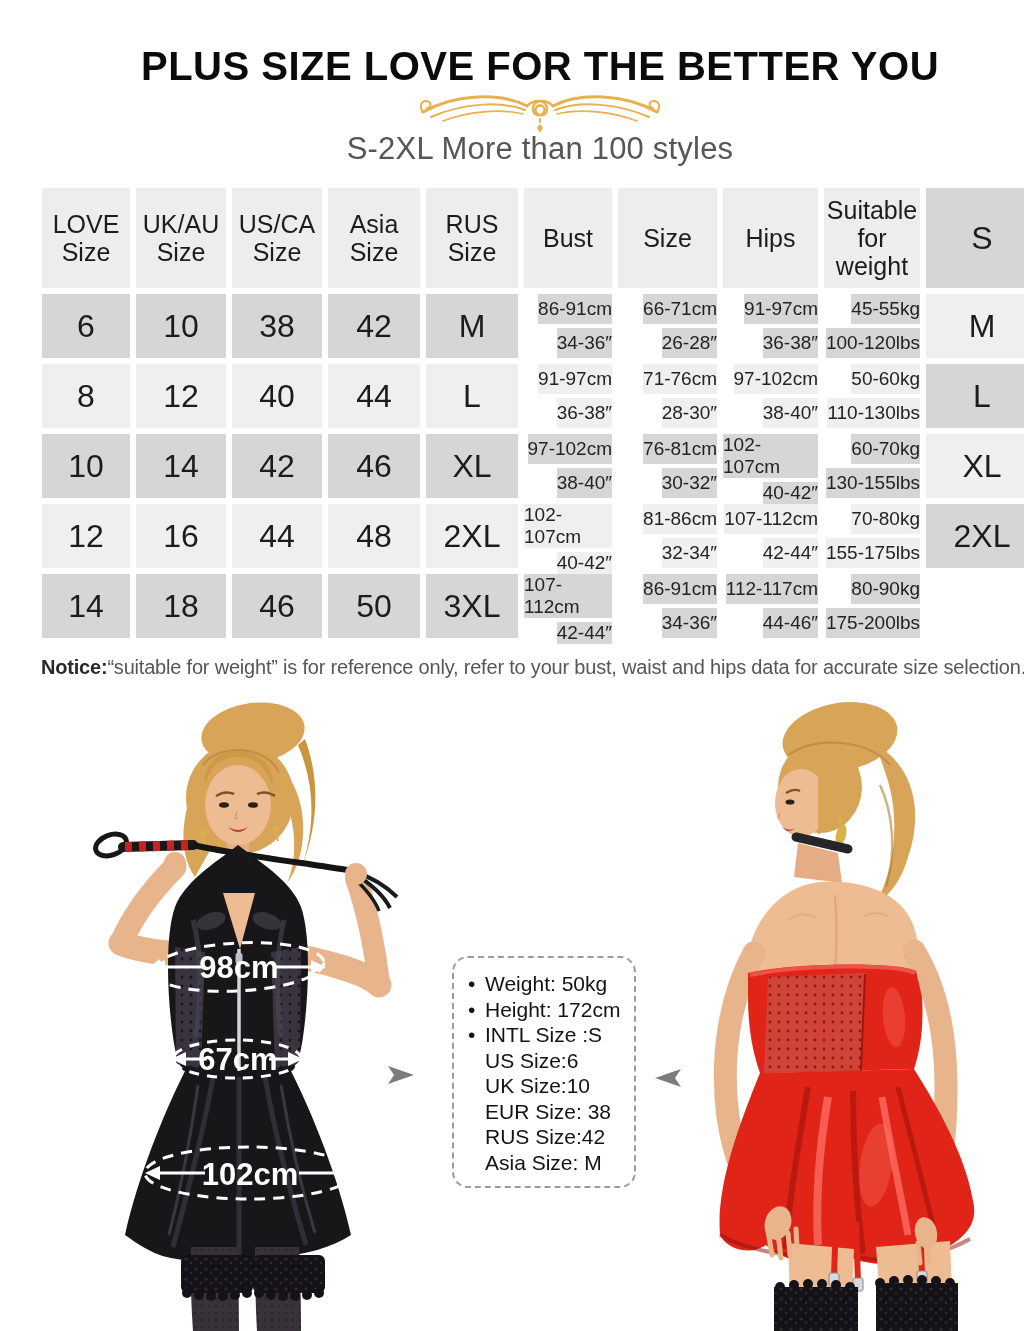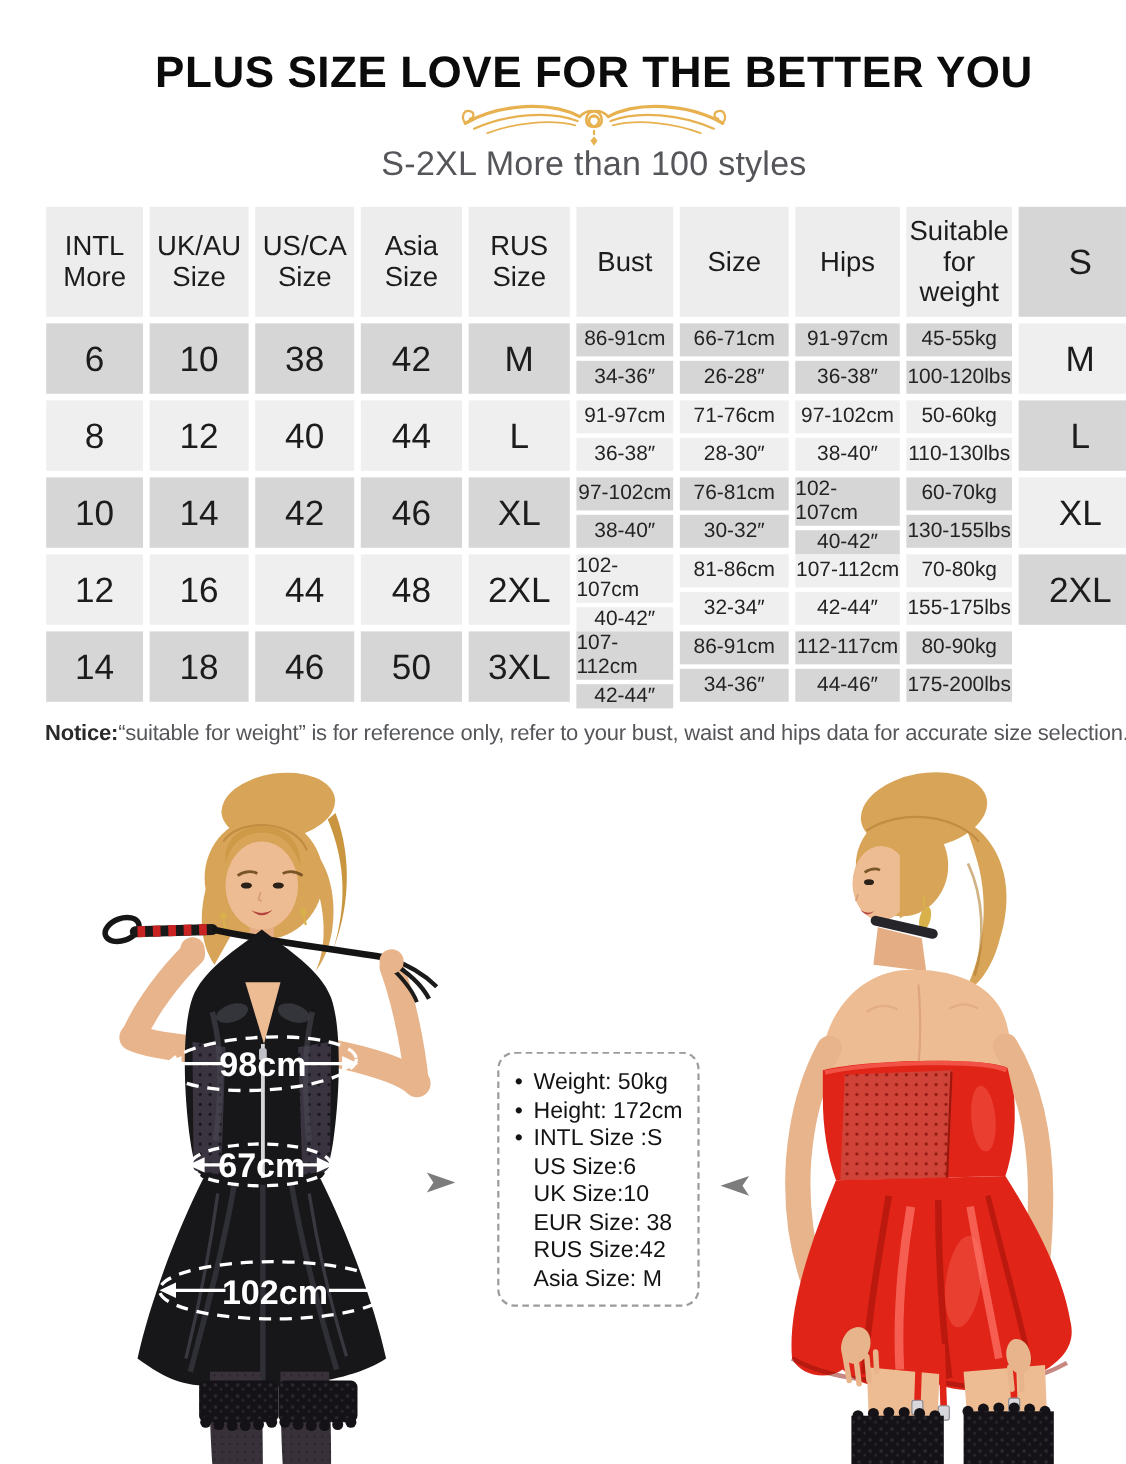--- a/index.html
+++ b/index.html
@@ -11,21 +11,21 @@
   .subtitle{position:absolute;left:0;right:0;top:131px;text-align:center;
             font-size:31px;font-weight:normal;color:#55565a;letter-spacing:.2px;}
   .table{position:absolute;left:14px;top:188px;width:996px;display:grid;
          grid-template-columns:88px 90px 90px 92px 92px 88px 99px 95px 96px 112px;
          grid-template-rows:100px repeat(5,64px);gap:6px;}
   .th{background:#ededed;display:flex;align-items:center;justify-content:center;
       text-align:center;font-size:25px;line-height:1.13;color:#1c1c1c;}
   .size{display:flex;align-items:center;justify-content:center;font-size:32px;color:#1c1c1c;}
   .dark.size{background:#d6d6d6;}
   .light.size{background:#efefef;}
-  .split{display:flex;flex-direction:column;gap:4px;background:transparent;}
+  .split{display:flex;flex-direction:column;gap:4px;background:transparent;align-items:flex-end;}
   .split>div{flex:1;display:flex;align-items:center;justify-content:center;
              font-size:19px;color:#232323;}
   .split.dark>div{background:#d6d6d6;}
   .split.light>div{background:#efefef;}
   .notice{position:absolute;left:13px;top:656px;width:1004px;font-size:20px;
           color:#55565a;letter-spacing:-0.2px;}
   .notice .nlabel{font-weight:bold;color:#2a2a2a;}
   .photo{position:absolute;}
   .infobox{position:absolute;left:424px;top:956px;width:158px;
            border:2px dashed #9b9b9b;border-radius:16px;
@@ -58,21 +58,21 @@
         <path d="M112,18 C120,10 132,12 132,21 C132,28 124,29 121,24 C119,20 123,16 127,18" stroke-width="2.4"></path>
       </g>
       <path d="M125,31 l0,3" stroke-width="2"></path>
       <path d="M125,36 l3.2,4 -3.2,4.5 -3.2,-4.5 z" fill="#e7b150" stroke="none"></path>
     </g>
   </svg>
 
   <div class="subtitle">S-2XL More than 100 styles</div>
 
   <div class="table">
-    <div class="th">INTL More</div>
+    <div class="th">LOVE Size</div>
     <div class="th">UK/AU Size</div>
     <div class="th">US/CA Size</div>
     <div class="th">Asia Size</div>
     <div class="th">RUS Size</div>
     <div class="th">Bust</div>
     <div class="th">Size</div>
     <div class="th">Hips</div>
     <div class="th">Suitable for weight</div>
 
     <div class="size dark">S</div>

